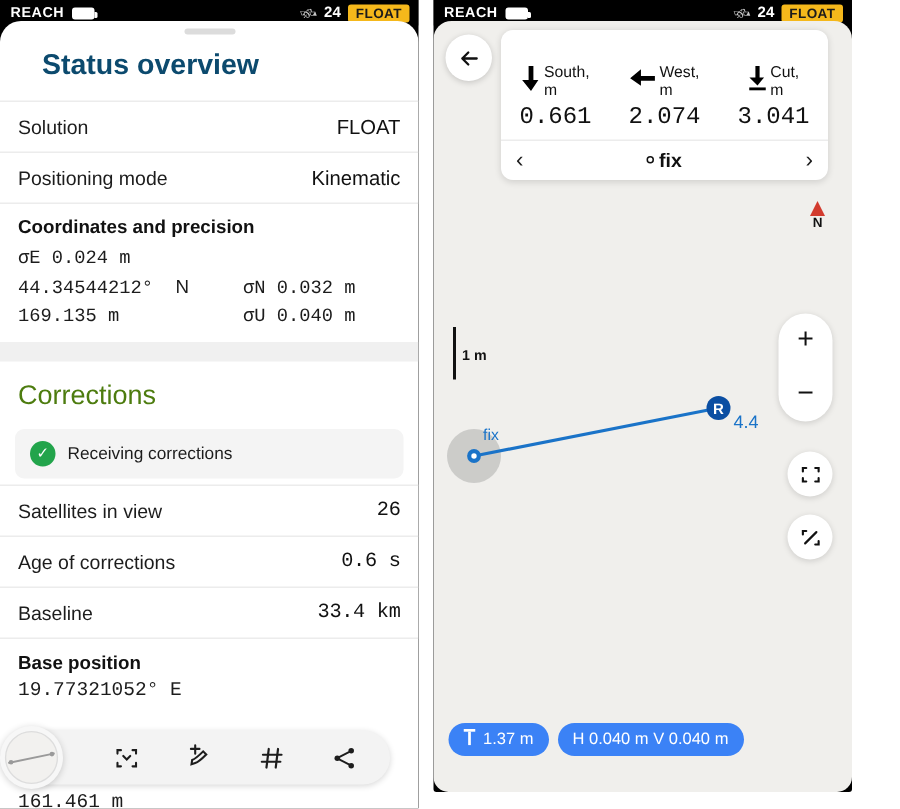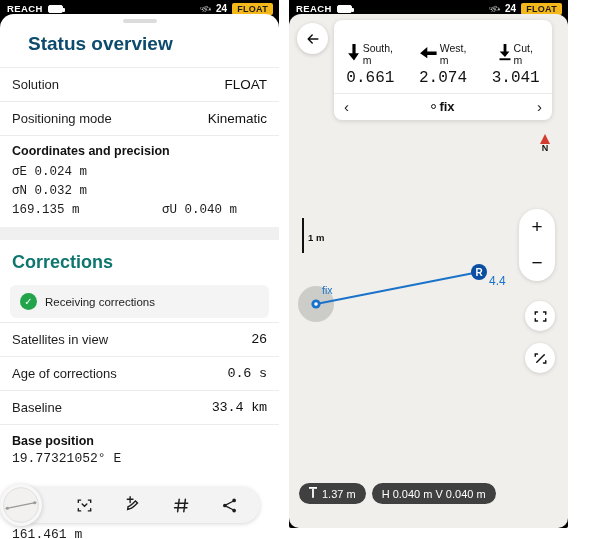--- a/index.html
+++ b/index.html
@@ -79,21 +79,21 @@
     background:#f4f4f4; margin: 6px 10px 2px 10px; border-radius: 6px;
     display:flex; align-items:center; gap: 8px; padding: 8px 10px;
   }
   .check-circle {
     width:17px;height:17px;border-radius:50%;background:#22a44b;
     display:flex;align-items:center;justify-content:center;
     color:#fff;font-size:10px;line-height:1;
   }
   .bignote-text { font-size:11.5px; color:#1c1c1c; }
 
-  .title2 { font-size:18px; font-weight:bold; color:#0f766e; padding: 12px 12px 6px 12px; }
+  .title2 { font-size:18px; font-weight:normal; color:#4d7c0f; padding: 12px 12px 6px 12px; }
 
   .base-head { font-size:12.5px; font-weight:bold; color:#111; padding: 9px 12px 2px 12px; }
   .base-line { font-size:13px; color:#1c1c1c; padding: 1px 12px; font-family:"Liberation Mono", monospace;}
 
   
   .toolbar {
     position:absolute; left: 6px; bottom: 16px; width: 254px; height: 36px;
     background:#f3f3f3; border-radius: 18px;
     box-shadow: 0 1px 4px rgba(0,0,0,0.16);
     display:flex; align-items:center; justify-content:space-around;
@@ -173,21 +173,21 @@
   .fix-txt {
     position:absolute; left: 33px; top: 270px; font-size:10.5px; color:#1a73c8; z-index:4;
   }
   .dist-txt {
     position:absolute; left: 200px; top: 260px; font-size:12px; color:#1a73c8;
     font-family:"Liberation Sans", sans-serif; z-index:4;
   }
 
   .status-pills { position:absolute; left: 10px; bottom: 24px; display:flex; gap:6px; z-index:7; }
   .pill {
-    background:#404040; color:#fff; border-radius: 12px; padding: 4px 10px;
+    background:#3b82f6; color:#fff; border-radius: 12px; padding: 4px 10px;
     font-size:11px; display:flex; align-items:center; gap:5px; white-space:nowrap;
   }
   .pill .ant { font-size:11px; }
 </style>
 </head>
 <body>
 
 <div class="root">
 
   <div class="left-panel">
@@ -219,20 +219,21 @@
         </div>
       </div>
 
       <div style="border-top:1px solid #ececec;">
         <div class="section-head">Coordinates and precision</div>
         <div class="coord-block">
           <div class="coord-line">
             <span class="coord-right">σE 0.024 m</span>
           </div>
           <div class="coord-line">
+            <span class="coord-left"><span>44.34544212°</span>&nbsp;&nbsp;<span class="unit">N</span></span>
             <span class="coord-right">σN 0.032 m</span>
           </div>
           <div class="coord-line">
             <span class="coord-left">169.135 m</span>
             <span class="coord-right">σU 0.040 m</span>
           </div>
         </div>
       </div>
 
       <div class="divider-band"></div>

